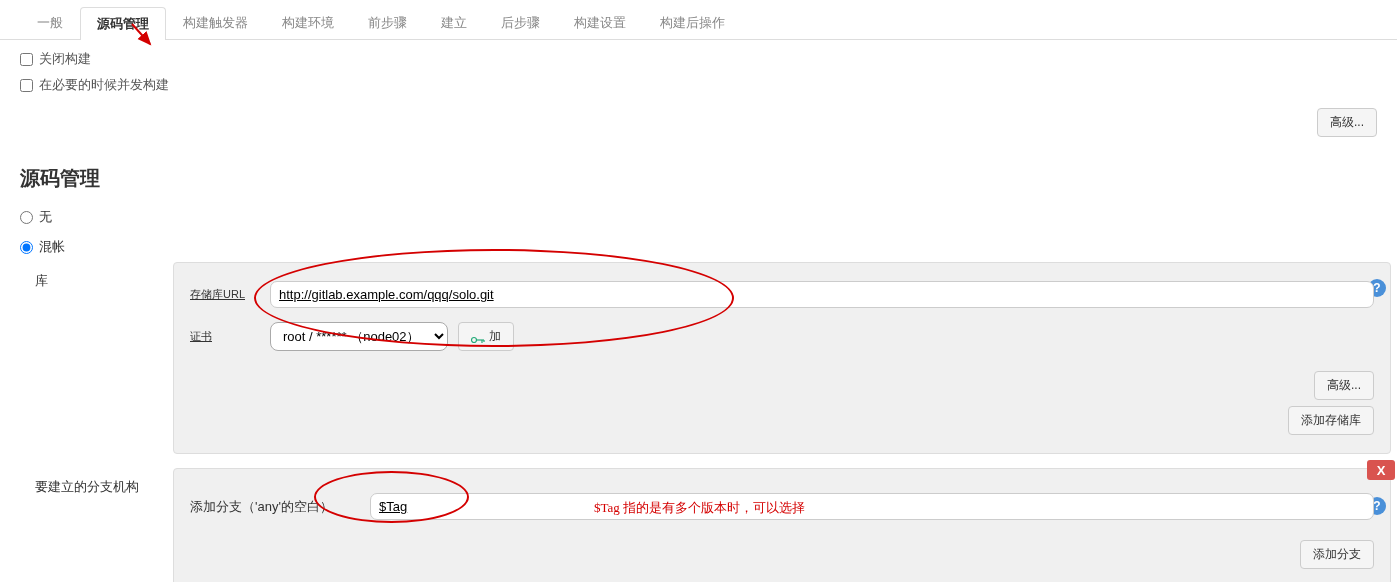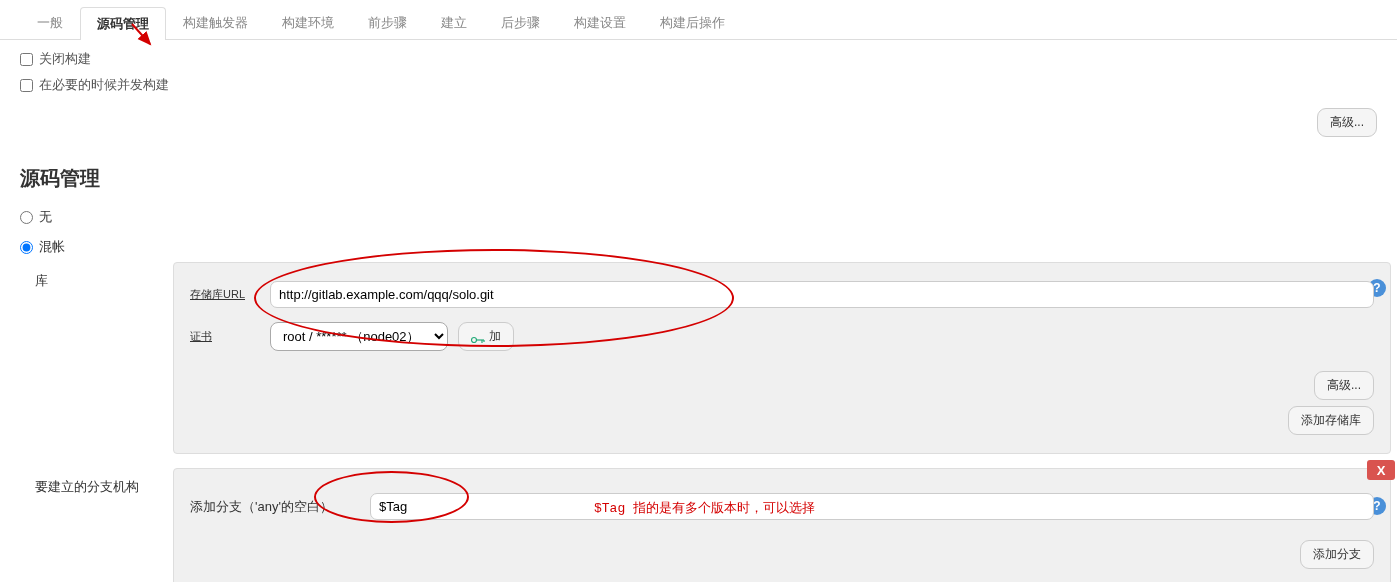--- a/index.html
+++ b/index.html
@@ -11,51 +11,51 @@
     .tab.active::after { content: ''; position: absolute; bottom: -1px; left: 0; right: 0; height: 1px; background: #fff; }
     
     .arrow { position: absolute; left: 128px; top: 22px; z-index: 10; pointer-events: none; }
     .arrow svg { display: block; }
     
     .section { padding: 6px 20px; }
     .checkbox-row { display: flex; align-items: center; padding: 4px 0; gap: 6px; }
     .checkbox-row input { width: 13px; height: 13px; }
     .checkbox-row label { color: #555; }
     
-    .btn { display: inline-block; padding: 5px 12px; background: #f5f5f5; border: 1px solid #ccc; border-radius: 9px; font-size: 12px; color: #333; cursor: pointer; }
+    .btn { display: inline-block; padding: 5px 12px; background: #f5f5f5; border: 1px solid #ccc; border-radius: 4px; font-size: 12px; color: #333; cursor: pointer; }
     .btn-row-right { text-align: right; padding: 4px 20px 10px; }
     
     .section-title { font-size: 20px; font-weight: bold; padding: 18px 20px 10px; }
     
     .radio-row { display: flex; align-items: center; padding: 6px 20px; gap: 6px; }
     .radio-row input { width: 13px; height: 13px; }
     
     .config-area { margin-left: 20px; border-left: 3px solid transparent; }
     .config-grid { display: flex; }
     .config-label-col { width: 150px; padding: 10px 12px; font-size: 13px; color: #333; }
     .config-content-col { flex: 1; background: #f0f0f0; border: 1px solid #ddd; border-radius: 4px; padding: 18px 16px 12px; margin-right: 6px; position: relative; }
     
     .field-row { display: flex; align-items: center; margin-bottom: 14px; position: relative; }
     .field-label { width: 80px; font-size: 11px; color: #333; text-decoration: underline; }
     .field-label-wide { width: 180px; font-size: 13px; color: #333; }
-    .text-input { flex: 1; padding: 5px 8px; border: 1px solid #ccc; border-radius: 7px; font-size: 13px; background: #fff; }
+    .text-input { flex: 1; padding: 5px 8px; border: 1px solid #ccc; border-radius: 7px; font-size: 13px; background: #fff; text-decoration: underline; }
     .select-input { padding: 5px 8px; border: 1px solid #aaa; border-radius: 8px; font-size: 13px; background: #fff; min-width: 178px; }
     .add-cred-btn { margin-left: 10px; display: inline-flex; align-items: center; gap: 4px; }
     .key-icon { width: 14px; height: 8px; display: inline-block; }
     
     .help-icon { position: absolute; right: 4px; width: 18px; height: 18px; border-radius: 50%; background: #4a90d9; color: #fff; font-weight: bold; font-size: 12px; display: flex; align-items: center; justify-content: center; cursor: pointer; }
     .help-icon.top { top: 16px; }
     
     .panel-btn-row { text-align: right; margin-top: 20px; }
     .panel-btn-row .btn { margin-left: 6px; margin-bottom: 6px; }
     
     .branches-block { margin-top: 14px; }
     .delete-badge { position: absolute; right: -5px; top: -9px; width: 28px; height: 20px; background: #d9534f; color: #fff; border-radius: 3px; display: flex; align-items: center; justify-content: center; font-weight: bold; font-size: 13px; cursor: pointer; }
     
-    .annotation { position: absolute; color: #d40000; font-size: 13px; font-family: Liberation Mono, monospace; }
+    .annotation { position: absolute; color: #d40000; font-size: 13px; font-family: Liberation Serif, serif; }
     .ellipse { position: absolute; border: 2px solid #d40000; border-radius: 50%; pointer-events: none; }
     
     .watermark { position: absolute; right: 6px; bottom: 2px; color: #999; font-size: 12px; }
     .outer { position: relative; padding-bottom: 18px; }
   </style>
 </head>
 <body>
 <div class="outer">
 
 <div class="tabs">

